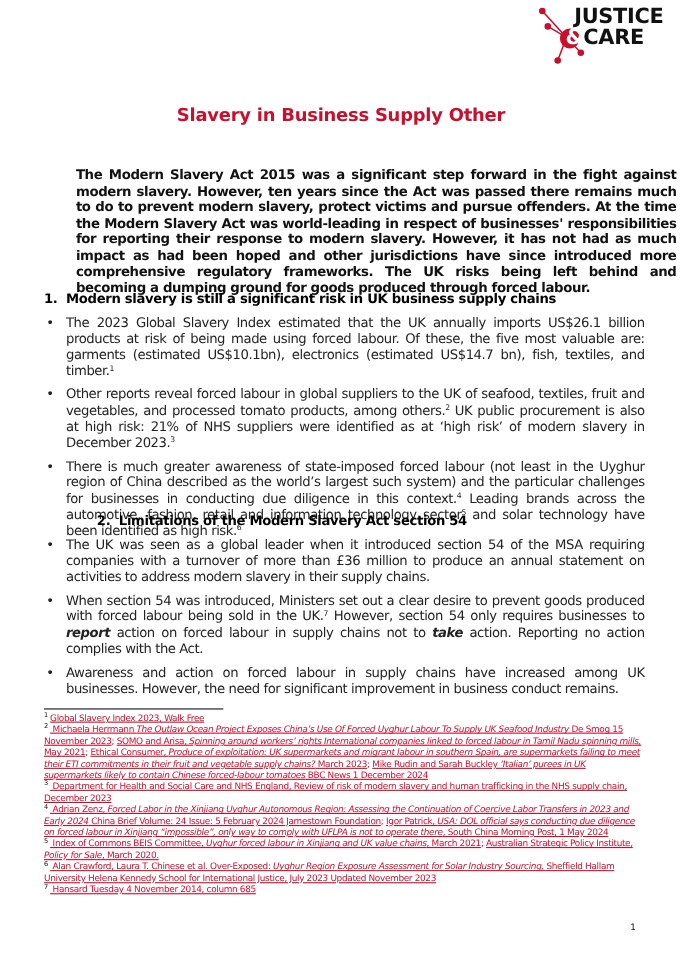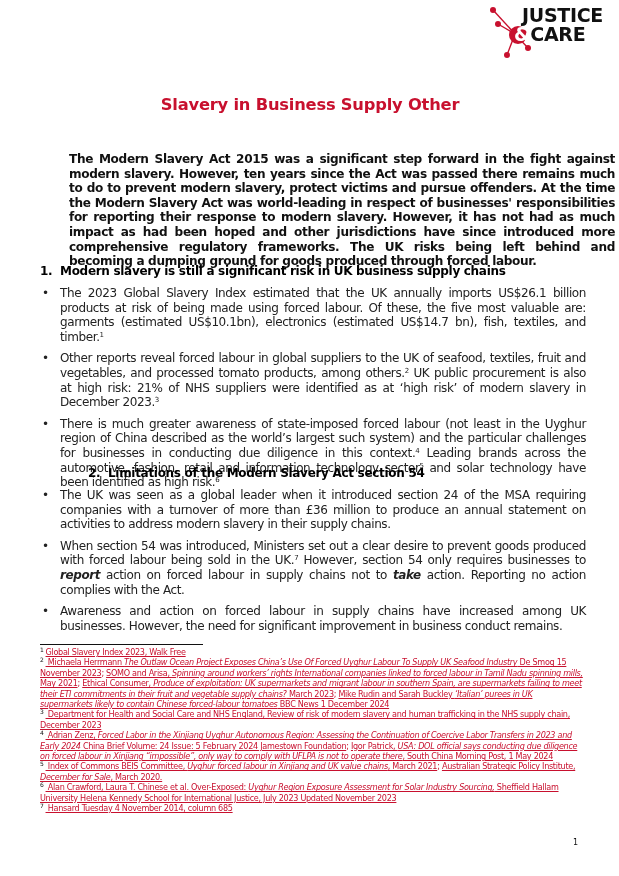--- a/index.html
+++ b/index.html
@@ -69,29 +69,29 @@
 <ul class="bullets" id="b0" style="top:286px;">
     <li><span class="dot">•</span><span>The 2023 Global Slavery Index estimated that the UK annually imports US$26.1 billion products at risk of being made using forced labour. Of these, the five most valuable are: garments (estimated US$10.1bn), electronics (estimated US$14.7 bn), fish, textiles, and timber.</span><sup>1</sup></li>
     <li><span class="dot">•</span><span>Other reports reveal forced labour in global suppliers to the UK of seafood, textiles, fruit and vegetables, and processed tomato products, among others.</span><sup>2</sup><span> UK public procurement is also at high risk: 21% of NHS suppliers were identified as at ‘high risk’ of modern slavery in December 2023.</span><sup>3</sup></li>
     <li><span class="dot">•</span><span>There is much greater awareness of state-imposed forced labour (not least in the Uyghur region of China described as the world’s largest such system) and the particular challenges for businesses in conducting due diligence in this context.</span><sup>4</sup><span> Leading brands across the automotive, fashion, retail and information technology sector</span><sup>5</sup><span> and solar technology have been identified as high risk.</span><sup>6</sup></li>
   </ul>
 
 <div class="section-h" style="top:466px;margin-left:48px;">
   <span class="num">2.</span><span>Limitations of the Modern Slavery Act section 54</span>
 </div>
 <ul class="bullets" id="b1" style="top:488px;">
-    <li><span class="dot">•</span><span>The UK was seen as a global leader when it introduced section 24 of the MSA requiring companies with a turnover of more than £36 million to produce an annual statement on activities to address modern slavery in their supply chains.</span></li>
+    <li><span class="dot">•</span><span>The UK was seen as a global leader when it introduced section 54 of the MSA requiring companies with a turnover of more than £36 million to produce an annual statement on activities to address modern slavery in their supply chains.</span></li>
     <li><span class="dot">•</span><span>When section 54 was introduced, Ministers set out a clear desire to prevent goods produced with forced labour being sold in the UK.</span><sup>7</sup><span> However, section 54 only requires businesses to </span><b><i>report</i></b><span> action on forced labour in supply chains not to </span><b><i>take</i></b><span> action. Reporting no action complies with the Act.</span></li>
     <li><span class="dot">•</span><span>Awareness and action on forced labour in supply chains have increased among UK businesses. However, the need for significant improvement in business conduct remains.</span></li>
   </ul>
 
 <div class="fn-rule"></div>
 <div class="footnotes" id="fns">
     <div class="fn"><sup>1</sup><a>Global Slavery Index 2023, Walk Free</a></div>
     <div class="fn"><sup>2</sup><a> Michaela Herrmann </a><a><i>The Outlaw Ocean Project Exposes China’s Use Of Forced Uyghur Labour To Supply UK Seafood Industry</i></a><a> De Smog 15 November 2023</a><span>; </span><a>SOMO and Arisa, </a><a><i>Spinning around workers’ rights International companies linked to forced labour in Tamil Nadu spinning mills,</i></a><a> May 2021</a><span>; </span><a>Ethical Consumer, </a><a><i>Produce of exploitation: UK supermarkets and migrant labour in southern Spain, are supermarkets failing to meet their ETI commitments in their fruit and vegetable supply chains?</i></a><a> March 2023</a><span>; </span><a>Mike Rudin and Sarah Buckley </a><a><i>‘Italian’ purees in UK supermarkets likely to contain Chinese forced-labour tomatoes</i></a><a> BBC News 1 December 2024</a></div>
     <div class="fn"><sup>3</sup><a> Department for Health and Social Care and NHS England, Review of risk of modern slavery and human trafficking in the NHS supply chain, December 2023</a></div>
     <div class="fn"><sup>4</sup><a> Adrian Zenz, </a><a><i>Forced Labor in the Xinjiang Uyghur Autonomous Region: Assessing the Continuation of Coercive Labor Transfers in 2023 and Early 2024</i></a><a> China Brief Volume: 24 Issue: 5 February 2024 Jamestown Foundation</a><span>; </span><a>Igor Patrick, </a><a><i>USA: DOL official says conducting due diligence on forced labour in Xinjiang “impossible”, only way to comply with UFLPA is not to operate there</i></a><a>, South China Morning Post, 1 May 2024</a></div>
-    <div class="fn"><sup>5</sup><a> Index of Commons BEIS Committee, </a><a><i>Uyghur forced labour in Xinjiang and UK value chains</i></a><a>, March 2021</a><span>; </span><a>Australian Strategic Policy Institute, </a><a><i>December for Sale</i></a><a>, March 2020.</a></div>
+    <div class="fn"><sup>5</sup><a> Index of Commons BEIS Committee, </a><a><i>Uyghur forced labour in Xinjiang and UK value chains</i></a><a>, March 2021</a><span>; </span><a>Australian Strategic Policy Institute, </a><a><i>Policy for Sale</i></a><a>, March 2020.</a></div>
     <div class="fn"><sup>6</sup><a> Alan Crawford, Laura T. Chinese et al. Over-Exposed: </a><a><i>Uyghur Region Exposure Assessment for Solar Industry Sourcing,</i></a><a> Sheffield Hallam University Helena Kennedy School for International Justice, July 2023 Updated November 2023</a></div>
     <div class="fn"><sup>7</sup><a> Hansard Tuesday 4 November 2014, column 685</a></div>
   </div>
 
 <div class="page-num">1</div>
 
 </body></html>

